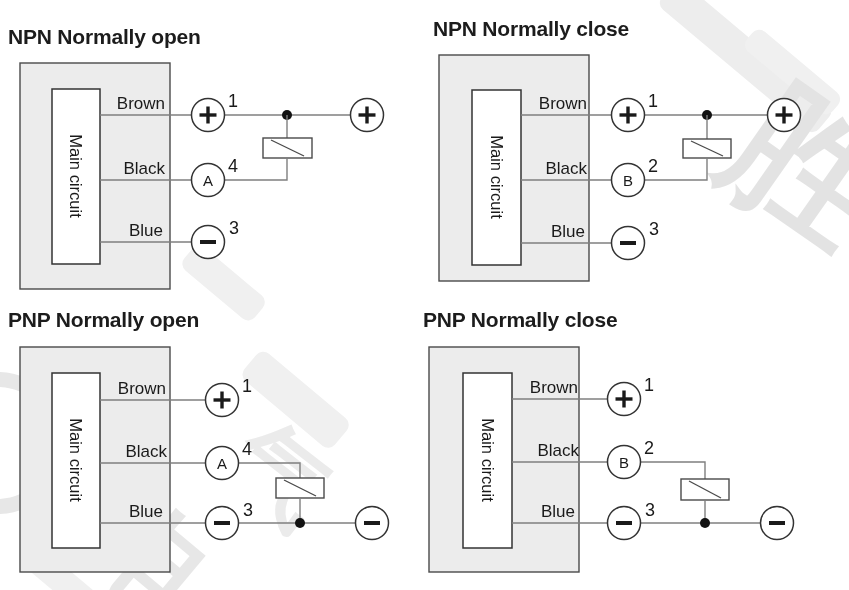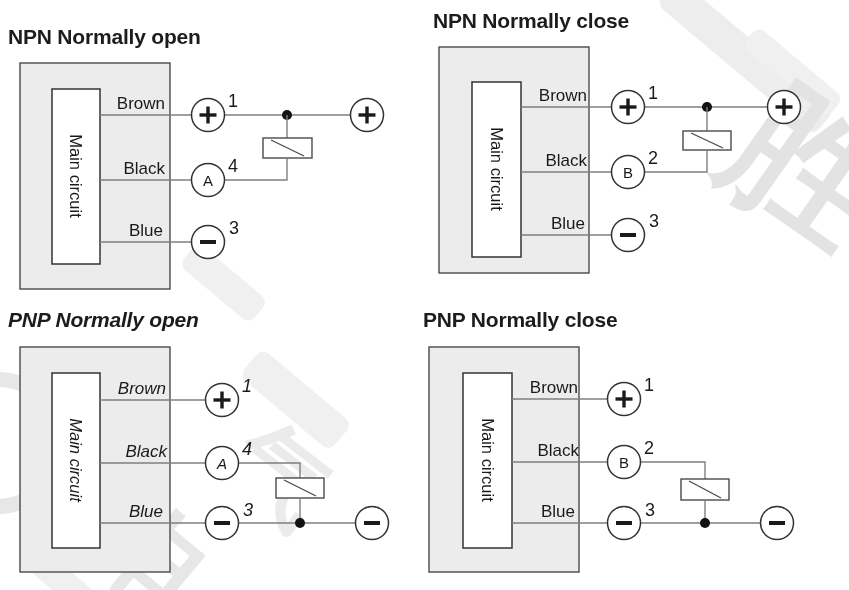--- a/index.html
+++ b/index.html
@@ -8,21 +8,21 @@
 
   
   .wm-layer{position:absolute;inset:0;z-index:0;pointer-events:none;}
   .wm{position:absolute;transform-origin:0 0;}
   .wm-band{background:#ededed;border-radius:9px;}
   .wm-char{font-family:"DejaVu Sans", sans-serif;font-weight:bold;line-height:1;}
   .wm-ring{border-radius:50%;}
 
   
   .quadrant{position:absolute;width:424px;height:295px;z-index:1;}
-  .q1{left:0;top:16px;} .q2{left:425px;top:0;} .q3{left:0;top:295px;font-style:italic;} .q4{left:415px;top:295px;}
+  .q1{left:0;top:16px;} .q2{left:425px;top:8px;} .q3{left:0;top:295px;} .q4{left:415px;top:295px;}
   .dtitle{position:absolute;left:8px;top:9px;font-size:21px;font-weight:bold;
           color:#1c1c1c;letter-spacing:-0.2px;white-space:nowrap;}
   .q3 .dtitle,.q4 .dtitle{top:13px;}
   .dsvg{position:absolute;left:0;top:0;}
 
   
   .outer{fill:#ececec;stroke:#4a4a4a;stroke-width:1.4;}
   .inner{fill:#ffffff;stroke:#333333;stroke-width:1.5;}
   .wire{stroke:#7f7f7f;stroke-width:1.4;fill:none;}
   .term{fill:#ffffff;stroke:#333333;stroke-width:1.5;}

